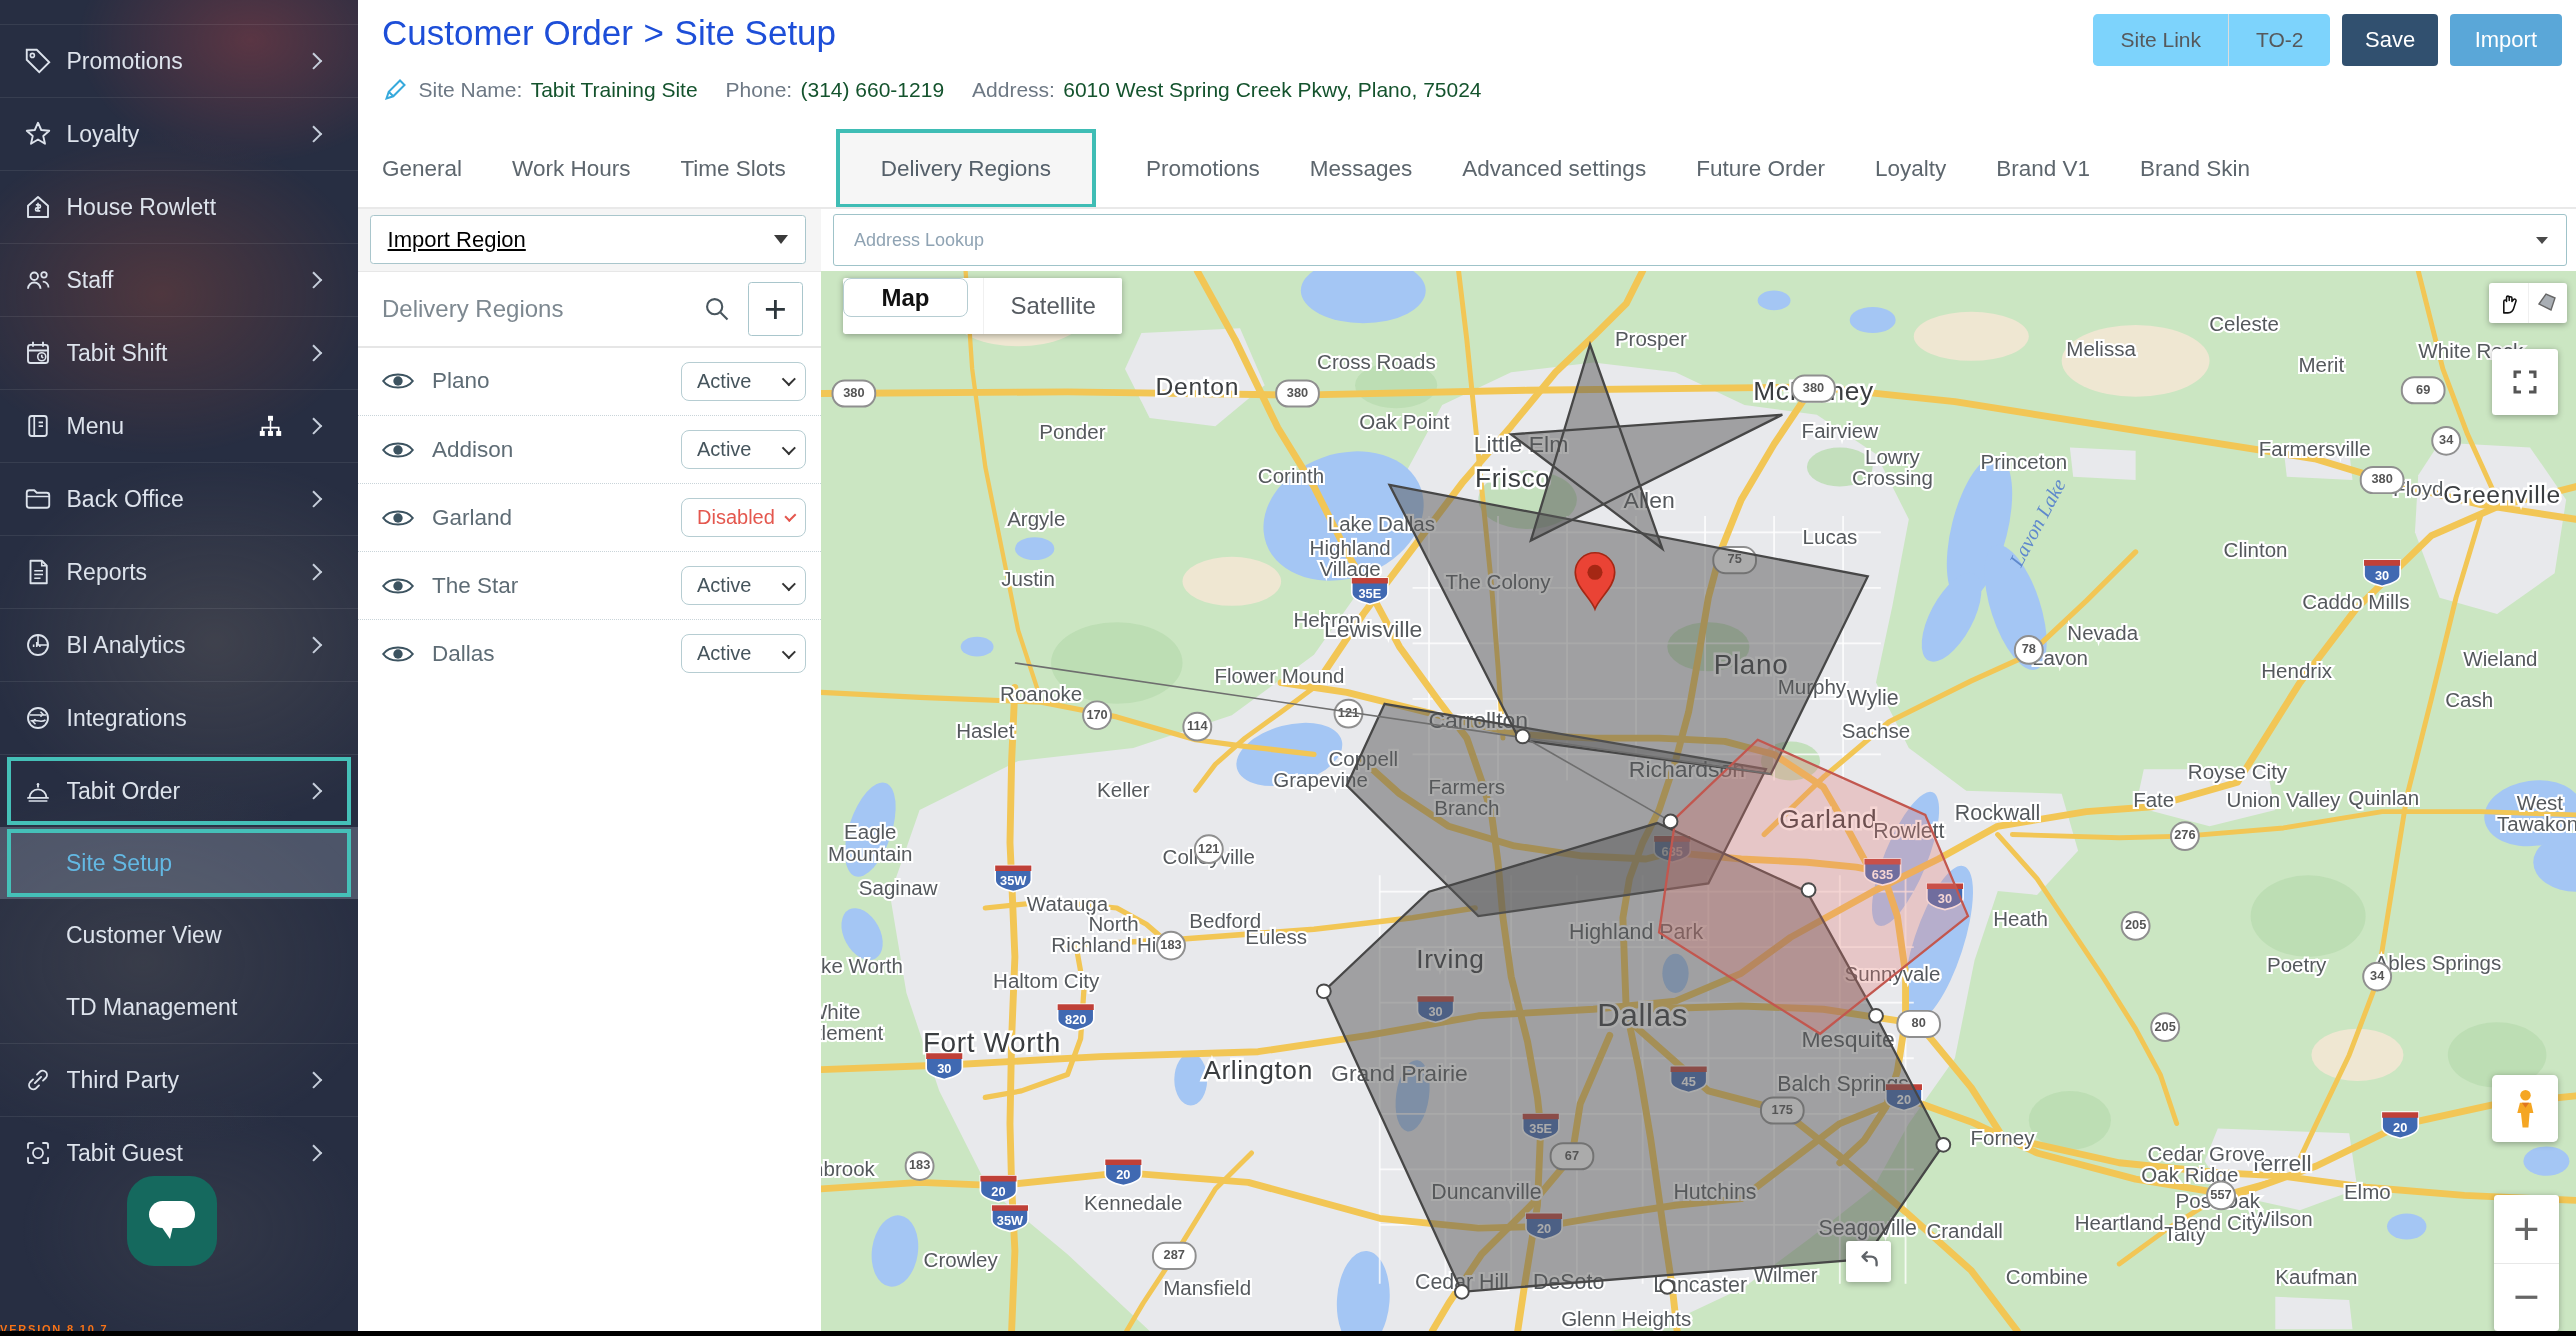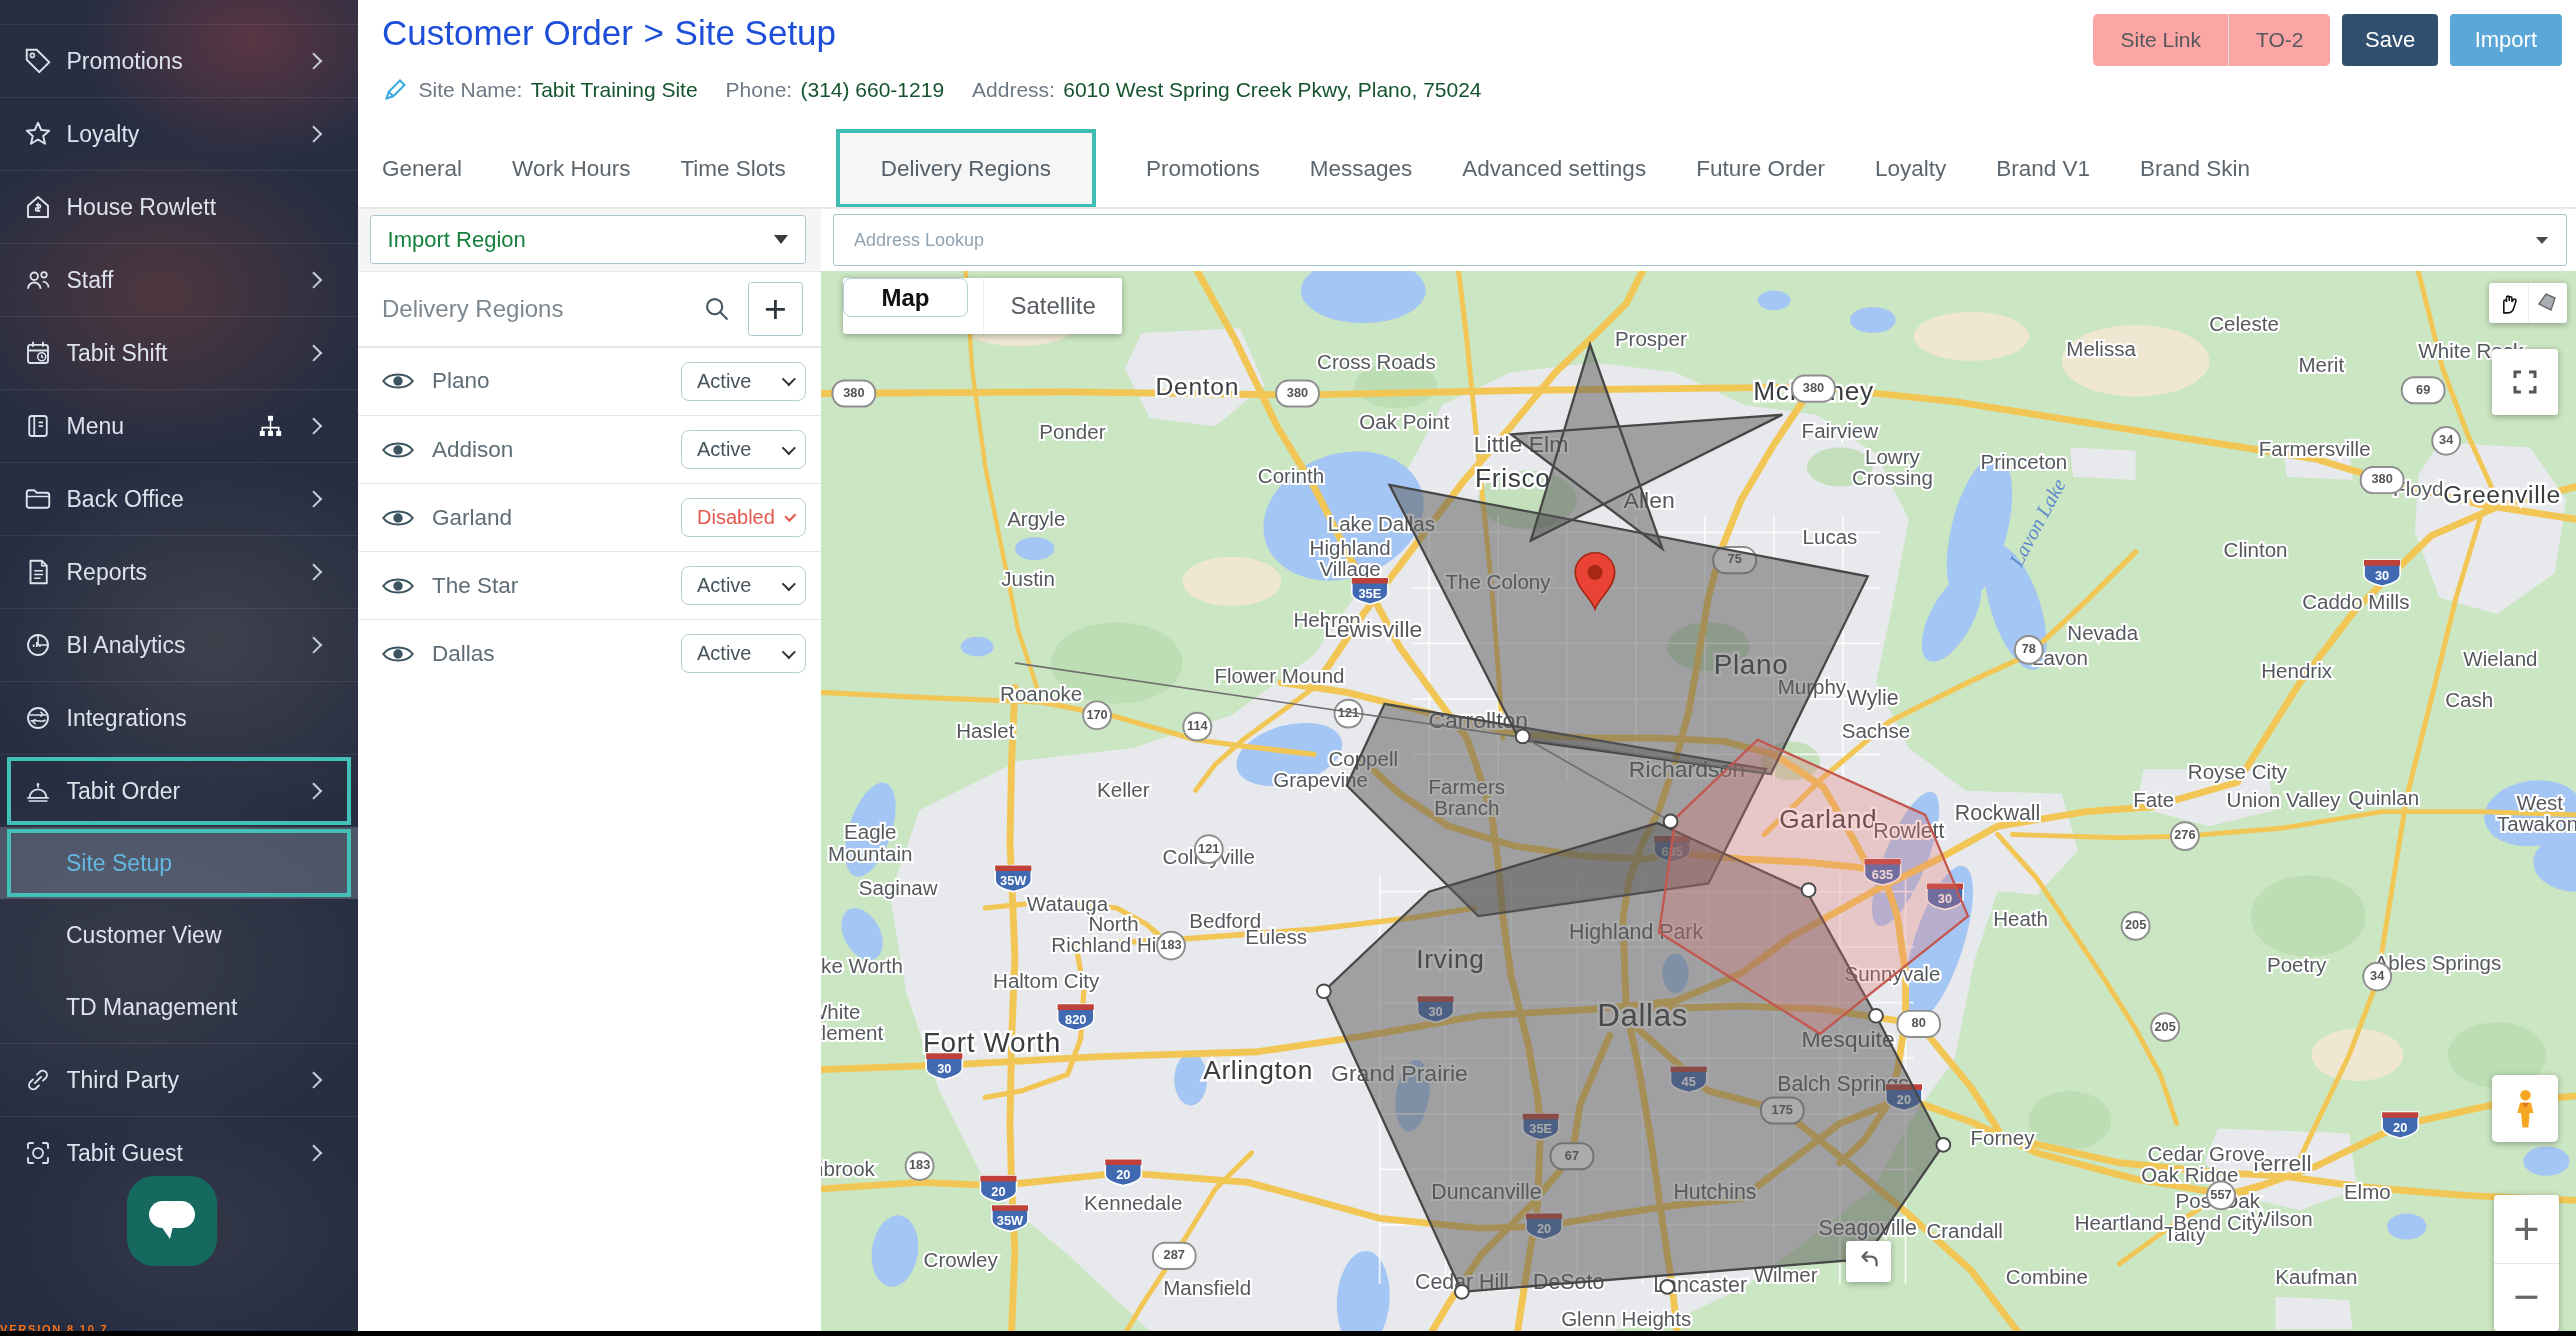--- a/index.html
+++ b/index.html
@@ -36,40 +36,40 @@
            color:#f97316;font-weight:700;}
 
   
   .title{position:absolute;left:382px;top:13px;font-size:35px;color:#1d4ed8;}
   .title .sep{margin:0 10.6px;}
   .siteinfo{position:absolute;left:382px;top:76px;display:flex;align-items:center;font-size:21px;color:#6d7884;}
   .siteinfo .pencil{width:27px;height:27px;margin-right:9.5px;}
   .siteinfo .lab{margin-right:8.3px;}
   .siteinfo .val{color:#14532d;margin-right:28px;white-space:nowrap;}
   .topbtns{position:absolute;right:14px;top:13px;display:flex;align-items:center;gap:12px;height:53px;}
-  .btn-group{display:flex;background:#fca5a5;border-radius:4.7px;height:52px;align-items:stretch;color:#56595c;font-size:21px;}
+  .btn-group{display:flex;background:#7dd3fc;border-radius:4.7px;height:52px;align-items:stretch;color:#56595c;font-size:21px;}
   .btn-group .cell{display:flex;align-items:center;padding:0 27px;cursor:pointer;}
   .btn-group .cell + .cell{border-left:1.2px solid #dcdcdc;}
   .btn{height:52px;display:flex;align-items:center;border-radius:4.1px;font-size:22px;color:#fff;cursor:pointer;}
   .btn.save{background:#31506f;padding:0 22.5px;}
   .btn.import{background:#5aa7d8;padding:0 25px;}
 
   
   .tabs{position:absolute;left:382px;top:129px;height:79px;display:flex;align-items:center;gap:50px;
         font-size:22.5px;color:#5d666d;}
   .tab{white-space:nowrap;cursor:pointer;}
   .tab.active{height:79px;display:flex;align-items:center;padding:0 41px;border:4.7px solid #3fbdb5;
               background:#f6f6f6;box-sizing:border-box;color:#55606a;}
   .tabs-divider{position:absolute;left:358px;right:0;top:207px;height:1.8px;background:#e9e9e9;}
 
   
   .import-strip{position:absolute;left:358px;top:209px;width:463px;height:63px;background:#f5f5f5;border-bottom:1.8px solid #e7e7e7;box-sizing:border-box;}
   .import-box{position:absolute;left:12px;top:6px;width:436px;height:49px;background:#fff;border:1.8px solid #a9c6cc;
               border-radius:3.5px;display:flex;align-items:center;padding:0 16.6px;box-sizing:border-box;
-              font-size:22px;color:#15803d;cursor:pointer;}
+              font-size:22px;color:#000000;cursor:pointer;text-decoration:underline;}
   .caret{width:0;height:0;border-left:7px solid transparent;border-right:7px solid transparent;
          border-top:9px solid #3a3a3a;margin-left:auto;}
   .list-head{position:absolute;left:358px;top:273px;width:463px;height:72px;display:flex;align-items:center;}
   .list-title{font-size:24px;color:#7d8890;margin-left:24px;flex:1;}
   .search-ic{width:28px;height:28px;margin-right:16.6px;cursor:pointer;}
   .plus-btn{width:55px;height:54px;border:1.8px solid #a9c6cc;border-radius:3.5px;box-sizing:border-box;margin-right:18px;
             display:flex;align-items:center;justify-content:center;font-size:39px;color:#2d363c;cursor:pointer;background:#fff;}
   .list-divider{position:absolute;left:358px;top:346px;width:463px;height:1.8px;background:#e6e6e6;}
   .region-list{position:absolute;left:358px;top:347px;width:463px;}
   .rrow{height:68px;display:flex;align-items:center;padding-left:24px;box-sizing:border-box;}

